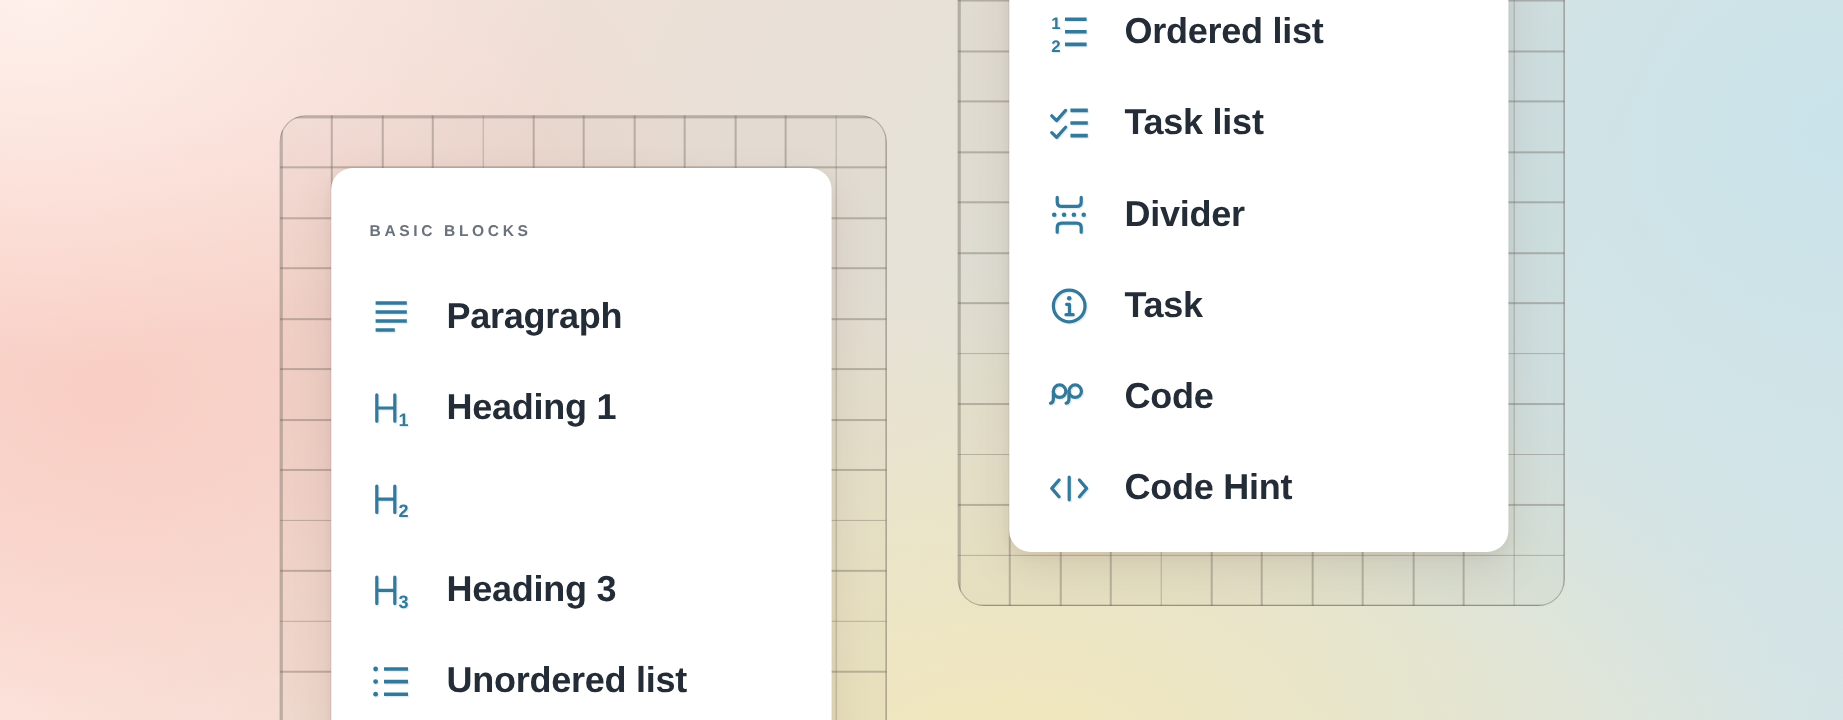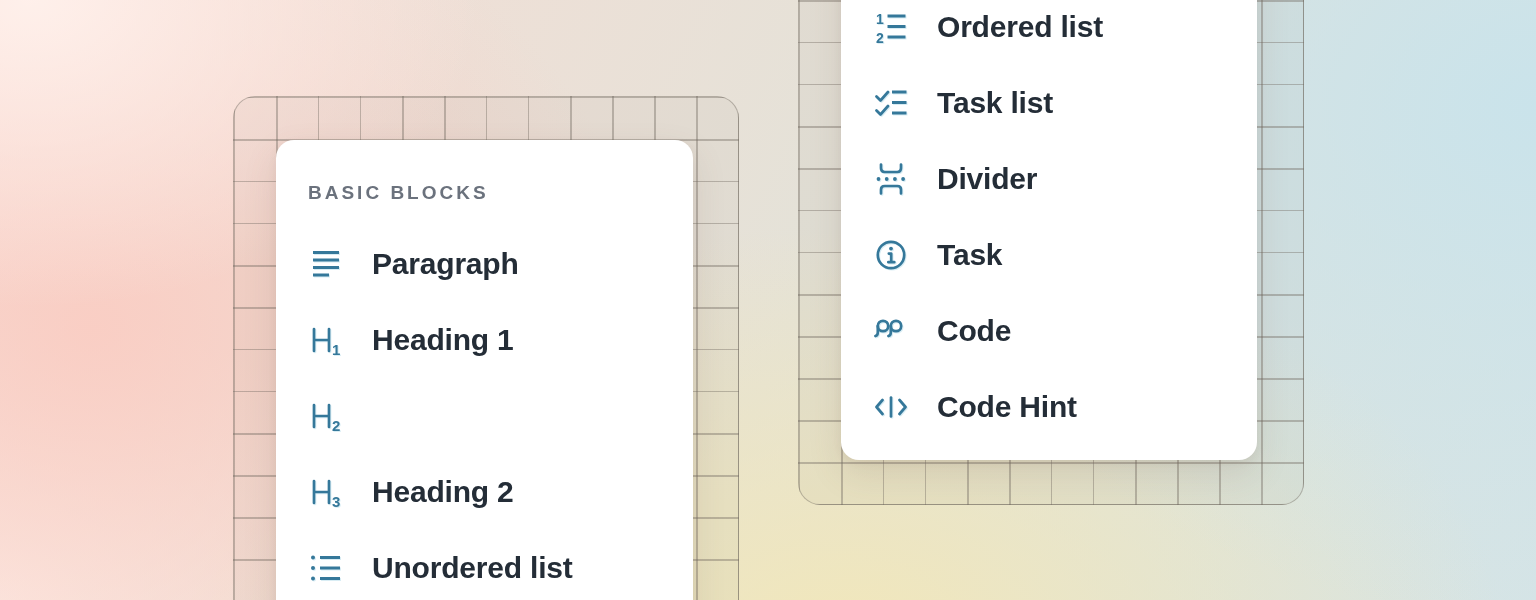--- a/index.html
+++ b/index.html
@@ -42,21 +42,21 @@
     padding-left: 32px;
     padding-right: 24px;
   }
   .card-left  { left: 276px; top: 140px; width: 417px; height: 540px; padding-top: 36px; }
   .card-right { left: 841px; top: -60px; width: 416px; height: 520px; padding-top: 49px; }
 
   .menu-header {
     height: 34px;
     line-height: 34px;
     margin-bottom: 16px;
-    font-size: 19px;
+    font-size: 13px;
     font-weight: 700;
     letter-spacing: 3px;
     color: var(--header-color, #6b727d);
   }
 
   .menu-item {
     height: 76px;
     display: flex;
     align-items: center;
     cursor: pointer;
@@ -120,21 +120,21 @@
             </svg>
           </span>
         </div>
         <div class="menu-item">
           <span class="icon">
             <svg viewBox="0 0 36 36" xmlns="http://www.w3.org/2000/svg">
               <path fill="none" stroke="#35789a" stroke-width="2.7" stroke-linecap="round" stroke-linejoin="round" d="M6,7 V29 M21,7 V29 M6,18 H21"></path>
               <text fill="#35789a" stroke="none" font-family="Liberation Sans, DejaVu Sans, sans-serif" font-weight="700" x="24" y="33" font-size="15">3</text>
             </svg>
           </span>
-          <span class="label">Heading 2</span>
+          <span class="label">Heading 3</span>
         </div>
         <div class="menu-item">
           <span class="icon">
             <svg viewBox="0 0 36 36" xmlns="http://www.w3.org/2000/svg">
               <circle cx="5" cy="7.5" r="2" fill="#35789a"></circle>
               <circle cx="5" cy="18" r="2" fill="#35789a"></circle>
               <circle cx="5" cy="28.5" r="2" fill="#35789a"></circle>
               <line fill="none" stroke="#35789a" stroke-width="3" x1="12" y1="7.5" x2="32" y2="7.5"></line>
               <line fill="none" stroke="#35789a" stroke-width="3" x1="12" y1="18" x2="32" y2="18"></line>
               <line fill="none" stroke="#35789a" stroke-width="3" x1="12" y1="28.5" x2="32" y2="28.5"></line>

